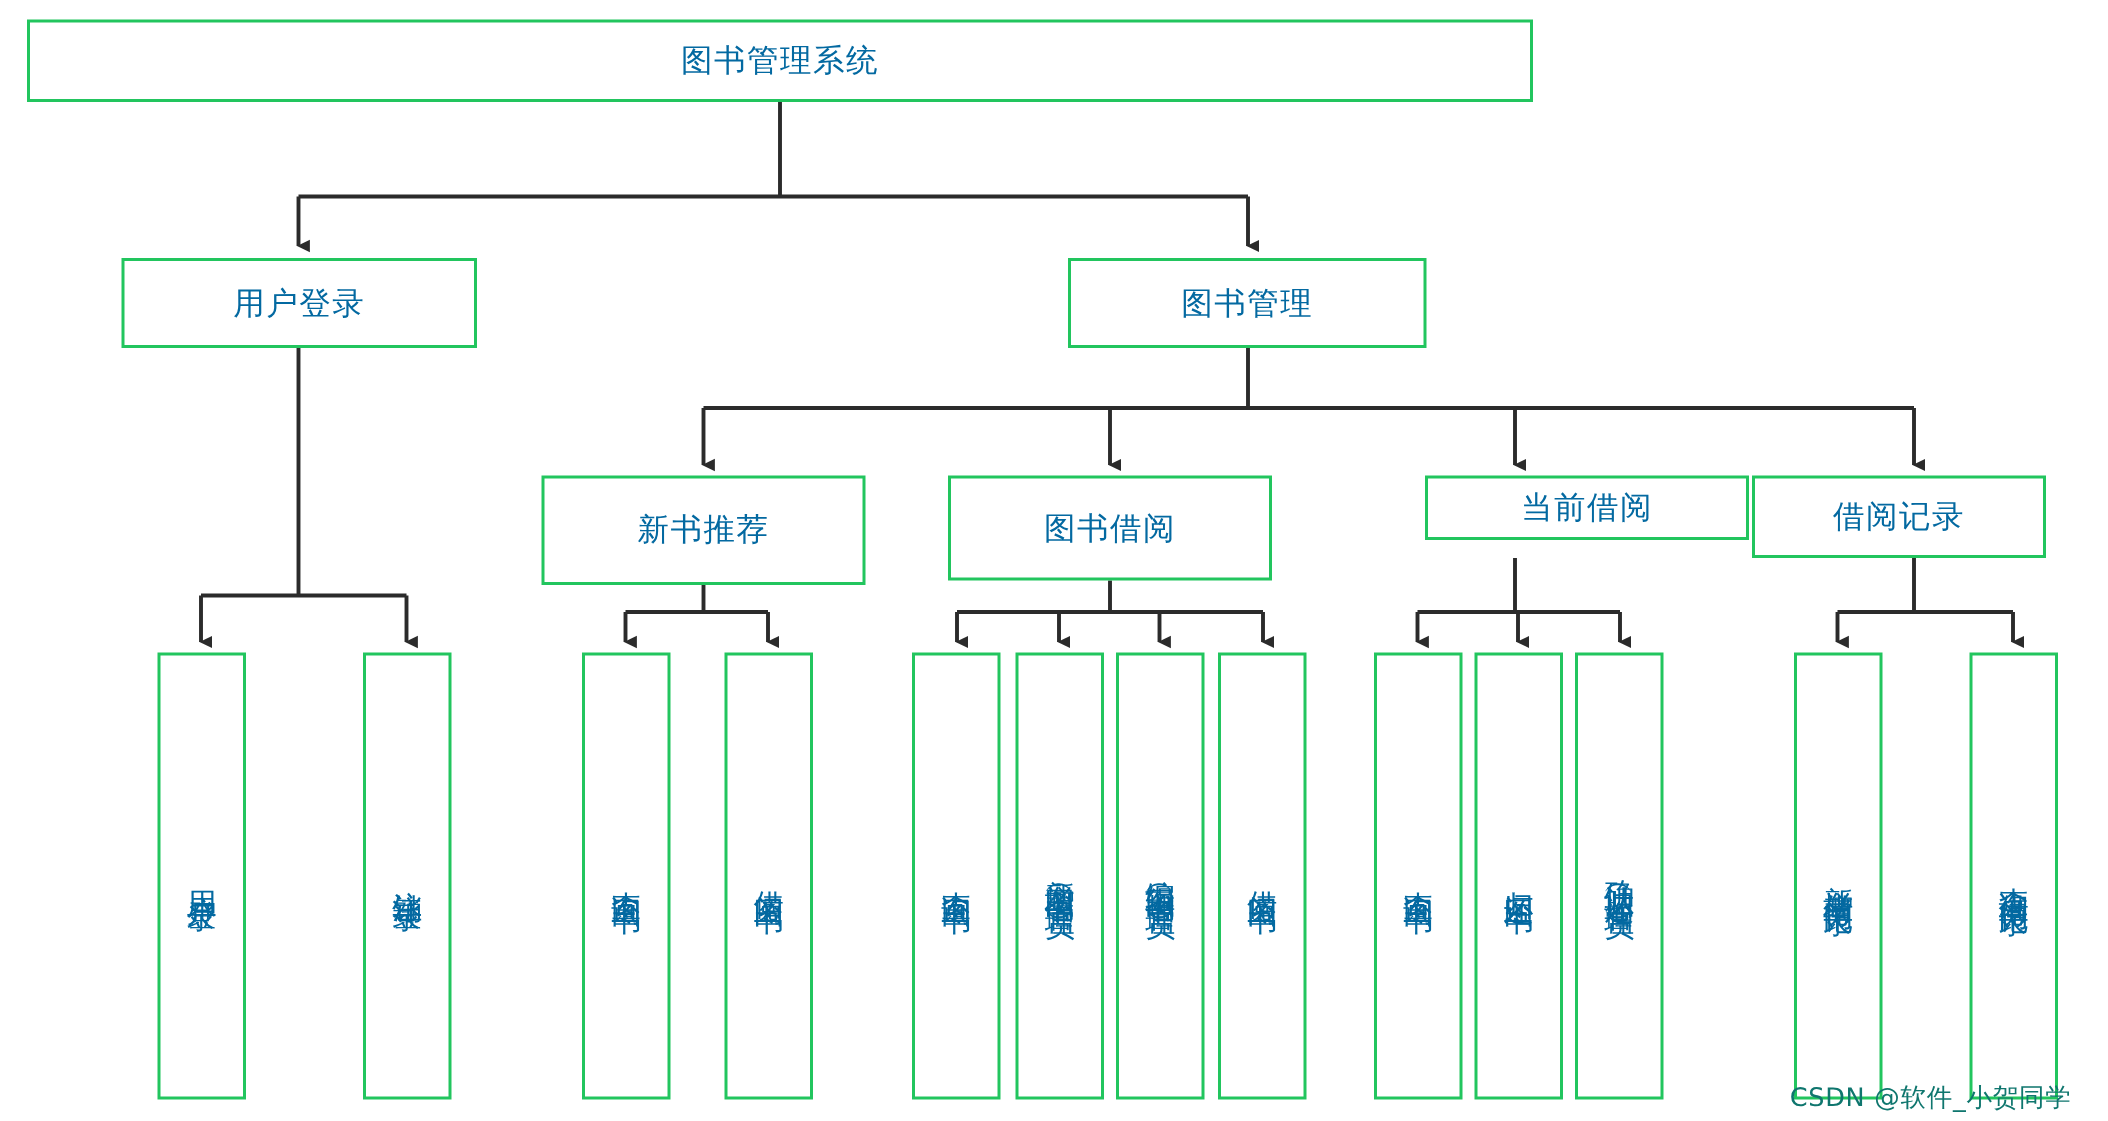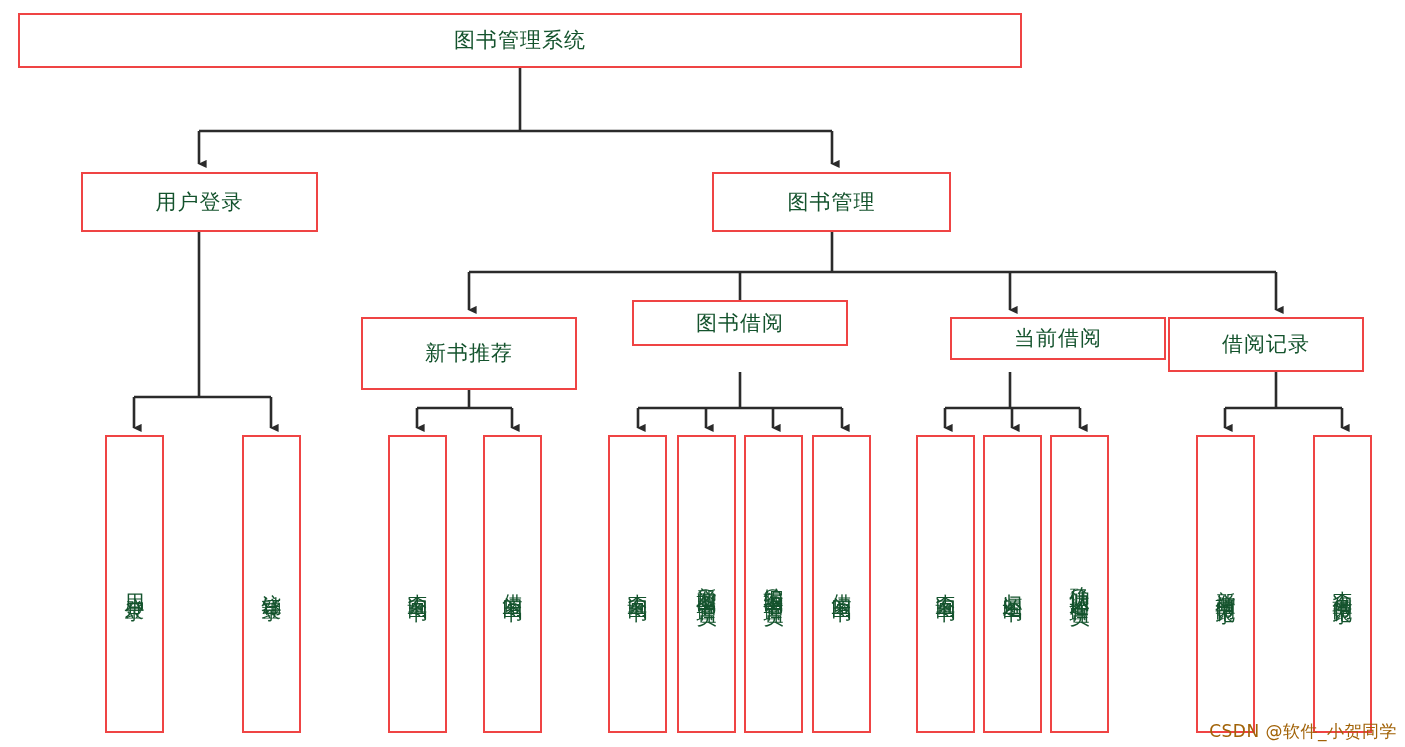--- a/index.html
+++ b/index.html
@@ -22,26 +22,26 @@
     position: absolute;
     left: 0;
     top: 0;
     width: 1405px;
     height: 747px;
     pointer-events: none;
   }
   .node {
     position: absolute;
     box-sizing: border-box;
-    border: 2px solid #ef4444;
+    border: 2px solid #22c55e;
     background: #ffffff;
     display: flex;
     align-items: center;
     justify-content: center;
-    color: #14532d;
+    color: #0369a1;
   }
   .node.h {
     
     font-size: 21px;
     letter-spacing: 1px;
   }
   .node.v {
     
     writing-mode: vertical-rl;
     text-orientation: upright;
@@ -55,24 +55,24 @@
     display: block;
     line-height: 1.15;
     white-space: nowrap;
   }
   .node.v .lbl {
     writing-mode: vertical-rl;
     text-orientation: upright;
   }
   #watermark {
     position: absolute;
-    right: 8px;
+    right: 24px;
     bottom: 4px;
     font-size: 17px;
-    color: #a16207;
+    color: #0f766e;
     white-space: nowrap;
     letter-spacing: 0.5px;
     font-family: "DejaVu Sans", "Liberation Sans", sans-serif;
   }
 </style>
 </head>
 <body>
 
 <div id="diagram-root">
 
@@ -137,21 +137,21 @@
   </div>
 
   <div class="node h" style="left:712px; top:172px; width:239px; height:60px;text-align:center;">
     <span class="lbl">图书管理</span>
   </div>
 
   <div class="node h" style="left:361px; top:317px; width:216px; height:73px;">
     <span class="lbl">新书推荐</span>
   </div>
 
-  <div class="node h" style="left:632px; top:300px; width:216px; height:46px;">
+  <div class="node h" style="left:632px; top:317px; width:216px; height:70px;">
     <span class="lbl">图书借阅</span>
   </div>
 
   <div class="node h" style="left:950px; top:317px; width:216px; height:43px;">
     <span class="lbl">当前借阅</span>
   </div>
 
   <div class="node h" style="left:1168px; top:317px; width:196px; height:55px;">
     <span class="lbl">借阅记录</span>
   </div>

